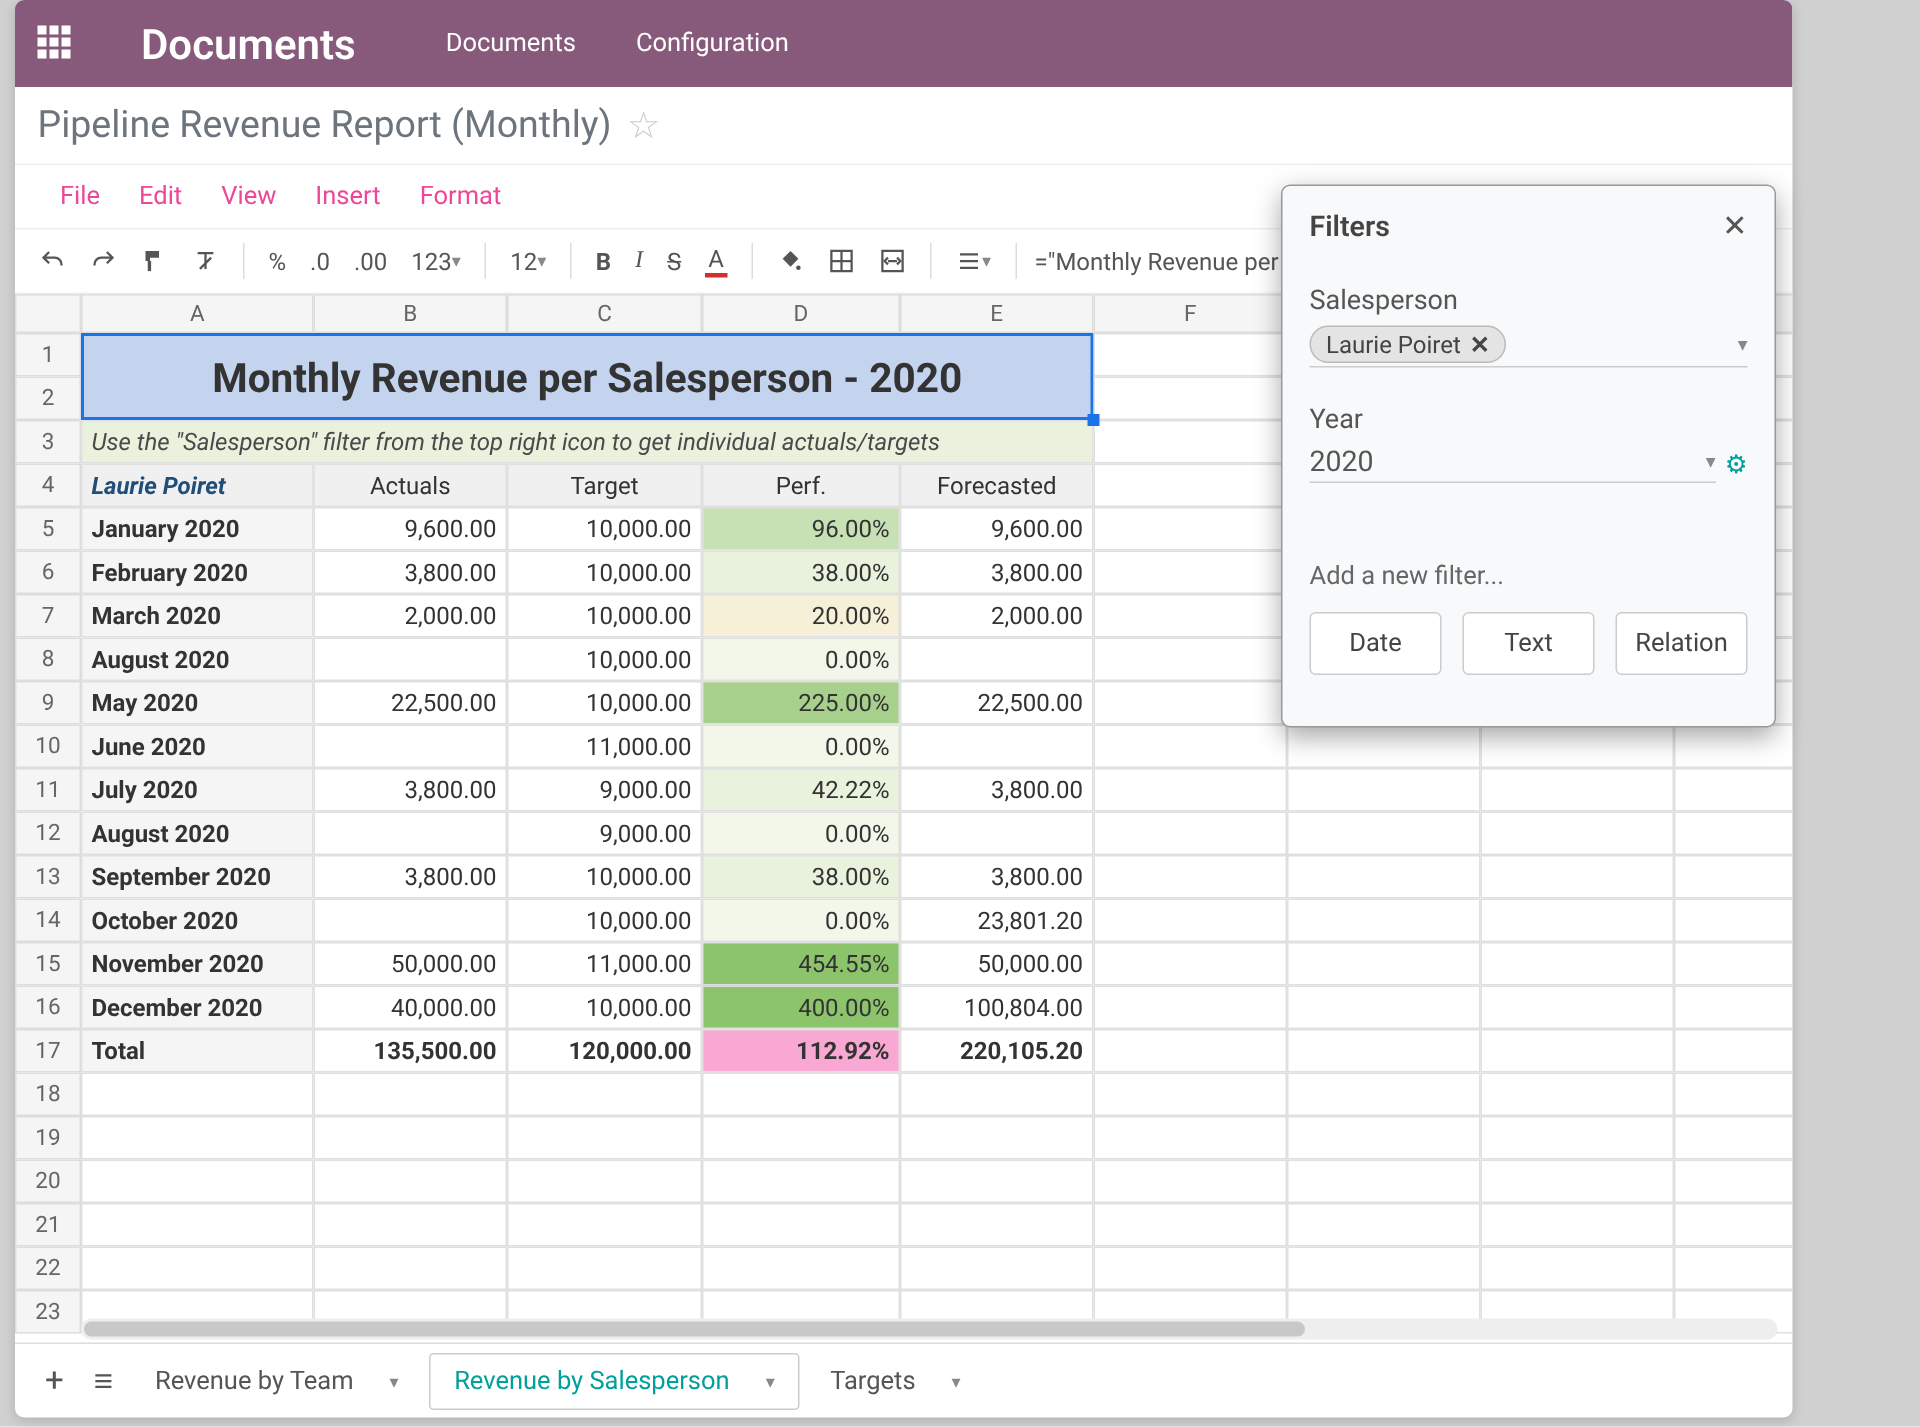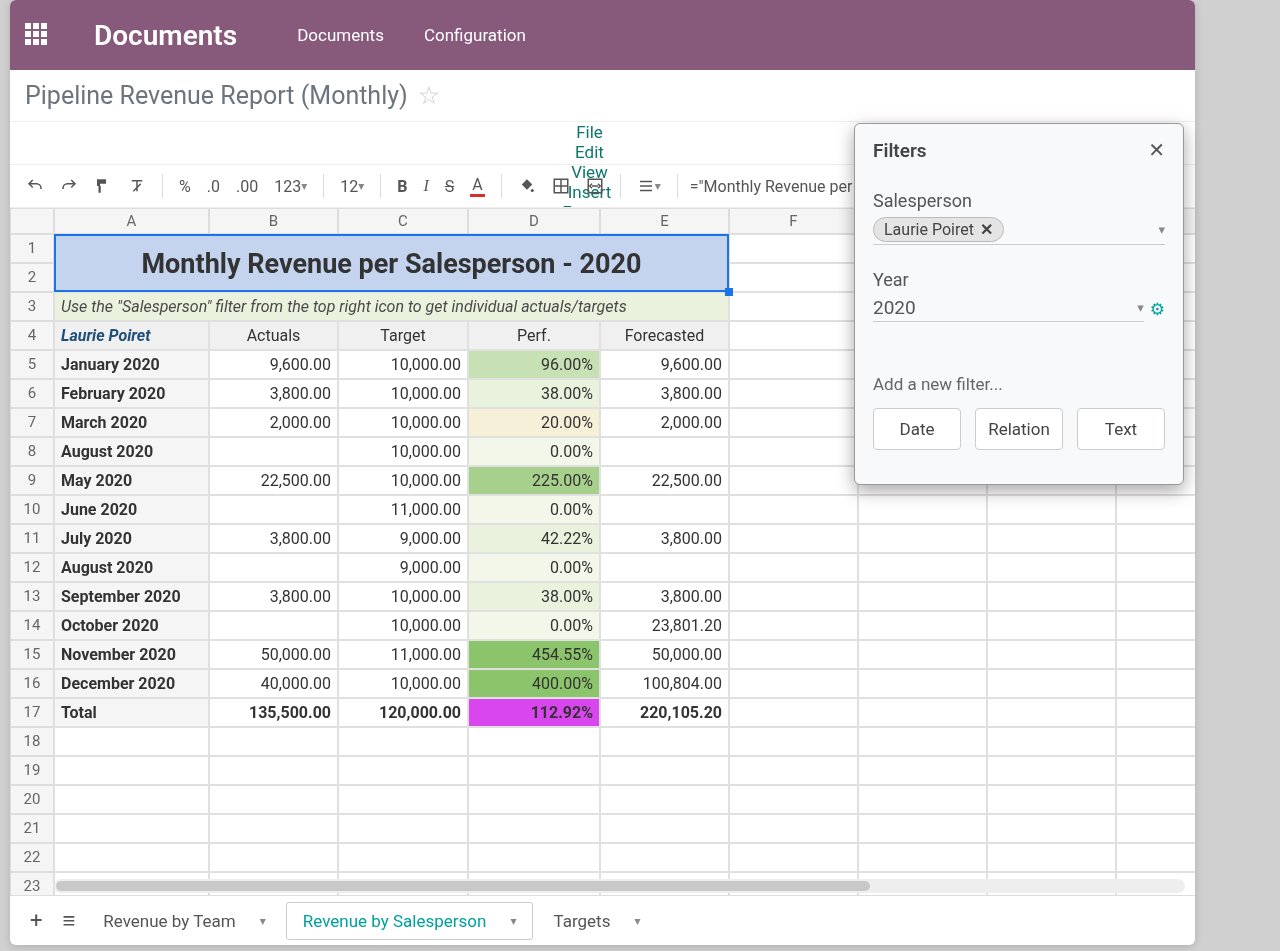--- a/index.html
+++ b/index.html
@@ -1,28 +1,28 @@
 <!DOCTYPE html>
 <html><head>
 <meta charset="utf-8">
 <style>
   * { box-sizing: border-box; margin: 0; padding: 0; }
   body { font-family: -apple-system, BlinkMacSystemFont, "Segoe UI", Roboto, sans-serif; background: #d0d0d0; width: 1280px; height: 951px; overflow: hidden; position: relative; }
   .app { position: absolute; left: 10px; top: 0; width: 1185px; height: 945px; background: #fff; border-radius: 6px; overflow: hidden; box-shadow: 0 2px 8px rgba(0,0,0,0.15); display:flex; flex-direction:column;}
-  .titlebar { background: #875a7b; height: 70px; display: flex; align-items: center; color: #fff; padding: 0 15px; }
+  .titlebar { background: #875a7b; height: 58px; display: flex; align-items: center; color: #fff; padding: 0 15px; }
   .titlebar .apps-icon { width: 24px; height: 24px; display: grid; grid-template-columns: repeat(3,6px); grid-template-rows: repeat(3,6px); gap: 2px; margin-right: 45px; cursor:pointer;}
   .titlebar .apps-icon span { background: #fff; width: 6px; height: 6px; }
   .titlebar .title { font-size: 28px; font-weight: 600; margin-right: 60px; }
   .titlebar .nav-item { font-size: 17px; color: #fff; margin-right: 40px; cursor:pointer;}
 
   .doc-title-row { height: 52px; display: flex; align-items: center; padding: 0 15px; border-bottom: 1px solid #eee;}
   .doc-title-row .doc-title { font-size: 25px; color: #6c757d; margin-right: 10px;}
   .doc-title-row .star { font-size: 25px; color: #ccc; cursor:pointer;}
 
-  .menubar { height: 42px; display: flex; align-items: center; padding: 0 30px; color: #0f766e; font-size: 17px; flex-direction: column; }
+  .menubar { height: 42px; display: flex; align-items: center; padding: 0 30px; color: #ec4899; font-size: 17px; }
   .menubar .menu-item { margin-right: 26px; cursor:pointer;}
 
   .toolbar { height: 44px; display: flex; align-items: center; padding: 0 8px; border-top: 1px solid #eee; border-bottom: 1px solid #eee; color: #555;}
   .toolbar .tbtn { padding: 4px 6px; margin: 0 2px; cursor:pointer; display:flex; align-items:center; font-size:16px; color:#555;}
   .toolbar .sep { width: 1px; height: 24px; background: #ddd; margin: 0 8px;}
   .toolbar .formula { flex:1; padding-left: 4px; color:#555; white-space:nowrap; overflow:hidden;}
 
   .sheet-area { flex:1; position:relative; overflow:hidden;}
   .grid { display:grid; grid-template-columns: 44px 155px 129px 130px 132px 129px 129px 129px 129px 129px; font-size:16px; color:#333;}
   .colhead { background:#f5f5f5; border:1px solid #ddd; text-align:center; height:26px; line-height:24px; font-size:15px; color:#666;}
@@ -334,21 +334,21 @@
         <div class="cell right" style="background: rgb(139, 196, 107);">400.00%</div>
         <div class="cell right">100,804.00</div>
         <div class="cell"></div>
         <div class="cell"></div>
         <div class="cell"></div>
         <div class="cell"></div>
         <div class="rowhead">17</div>
         <div class="cell monthcell bold left">Total</div>
         <div class="cell right bold">135,500.00</div>
         <div class="cell right bold">120,000.00</div>
-        <div class="cell right bold" style="background: #d946ef;">112.92%</div>
+        <div class="cell right bold" style="background: #f9a8d4;">112.92%</div>
         <div class="cell right bold">220,105.20</div>
         <div class="cell"></div>
         <div class="cell"></div>
         <div class="cell"></div>
         <div class="cell"></div>
         <div class="rowhead">18</div>
         <div class="cell"></div>
         <div class="cell"></div>
         <div class="cell"></div>
         <div class="cell"></div>
@@ -458,17 +458,17 @@
         <span class="dd-caret">▾</span>
       </div>
       <span class="gear">⚙</span>
     </div>
   </div>
 
   <div class="add-row">
     <div class="add-label">Add a new filter...</div>
     <div class="pill-row">
       <div class="pill">Date</div>
+      <div class="pill">Text</div>
       <div class="pill">Relation</div>
-      <div class="pill">Text</div>
     </div>
   </div>
 </div>
 
 </body></html>

